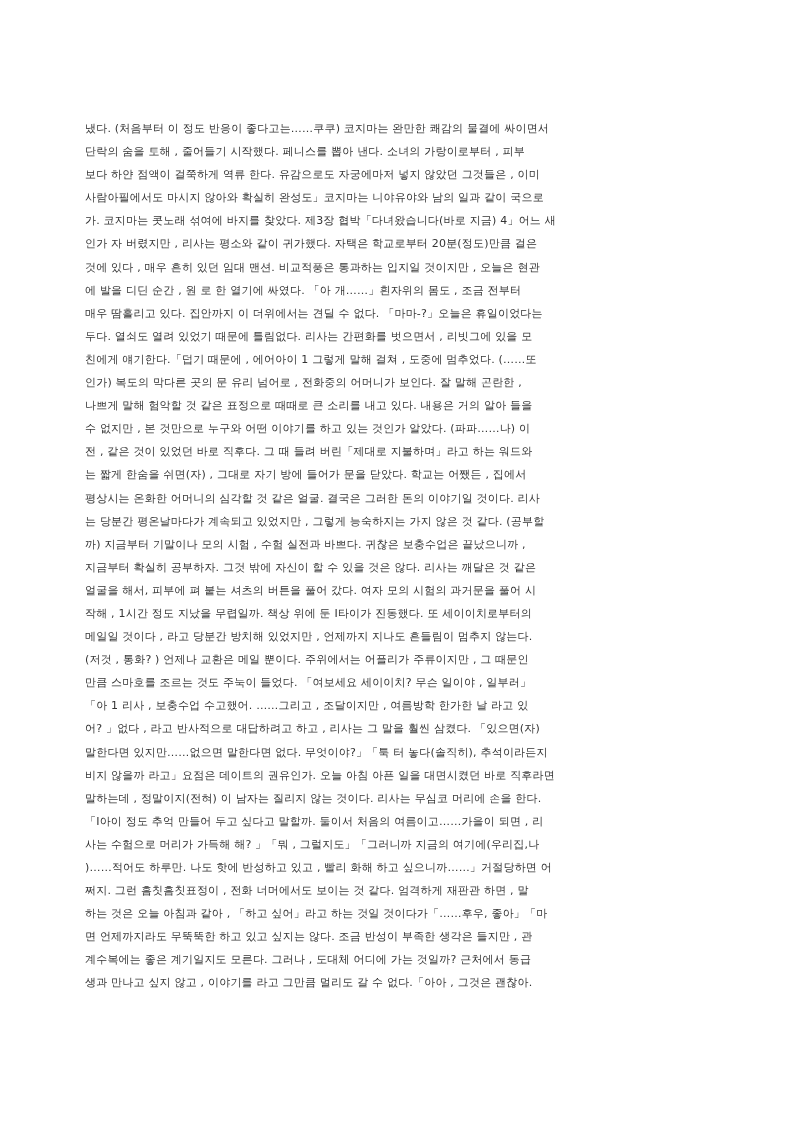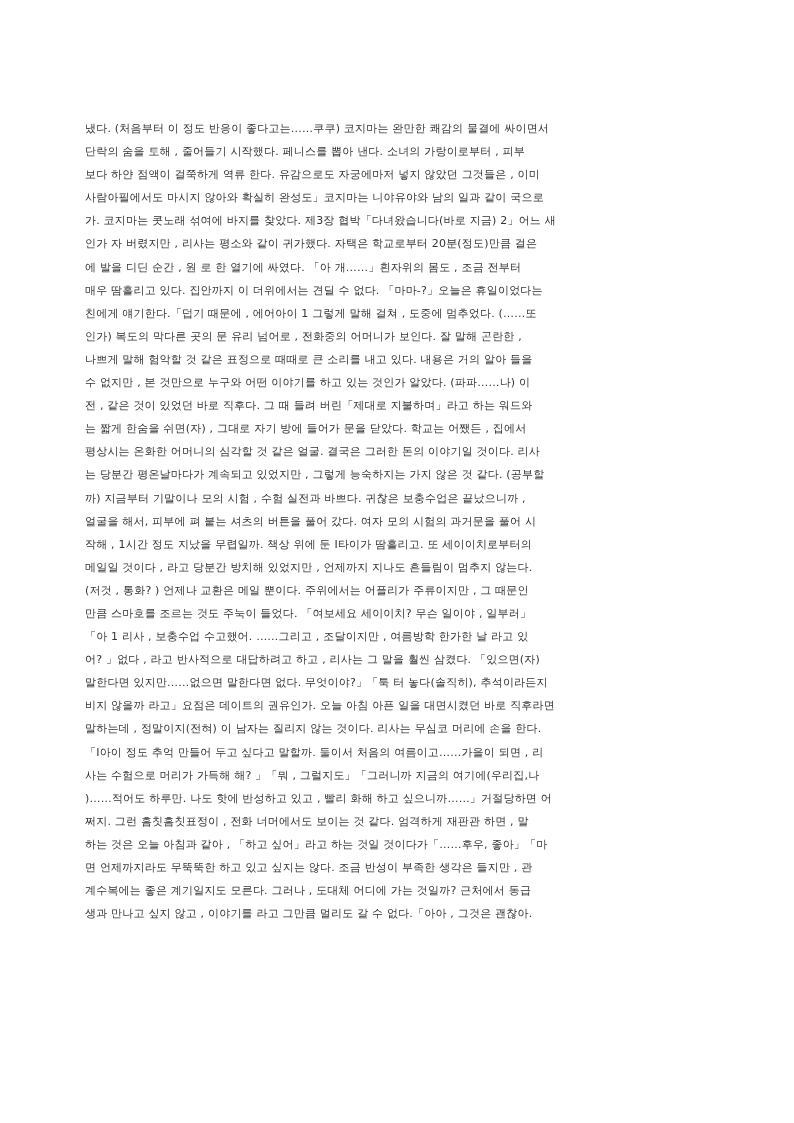--- a/index.html
+++ b/index.html
@@ -42,35 +42,38 @@
 </style>
 </head>
 <body>
 
 <div class="page" style="background: rgb(255, 255, 255);">
   <div class="text-block" id="text-block" style="color: rgb(51, 51, 51);">
       <div class="text-line">냈다.  (처음부터 이 정도 반응이 좋다고는……쿠쿠) 코지마는 완만한 쾌감의 물결에 싸이면서</div>
       <div class="text-line">단락의 숨을 토해 ,  줄어들기 시작했다. 페니스를 뽑아 낸다.  소녀의 가랑이로부터 ,  피부</div>
       <div class="text-line">보다 하얀 점액이 걸쭉하게 역류 한다. 유감으로도 자궁에마저 넣지 않았던 그것들은 ,  이미</div>
       <div class="text-line">사람아필에서도 마시지 않아와 확실히 완성도」코지마는 니야유야와 남의 일과 같이 국으로</div>
-      <div class="text-line">가. 코지마는 콧노래 섞여에 바지를 찾았다. 제3장 협박「다녀왔습니다(바로 지금) 2」어느 새</div>
+      <div class="text-line">가. 코지마는 콧노래 섞여에 바지를 찾았다. 제3장 협박「다녀왔습니다(바로 지금) 4」어느 새</div>
       <div class="text-line">인가 자 버렸지만 ,  리사는 평소와 같이 귀가했다.  자택은 학교로부터 20분(정도)만큼 걸은</div>
+      <div class="text-line">것에 있다 ,  매우 흔히 있던 임대 맨션. 비교적풍은 통과하는 입지일 것이지만 , 오늘은 현관</div>
       <div class="text-line">에 발을 디딘 순간 ,  원 로 한 열기에 싸였다. 「아 개……」흰자위의 몸도 ,  조금 전부터</div>
       <div class="text-line">매우 땀흘리고 있다. 집안까지 이 더위에서는 견딜 수 없다. 「마마-?」오늘은 휴일이었다는</div>
+      <div class="text-line">두다. 열쇠도 열려 있었기 때문에 틀림없다.  리사는 간편화를 벗으면서 ,  리빗그에 있을 모</div>
       <div class="text-line">친에게 얘기한다.「덥기 때문에 ,  에어아이 1 그렇게 말해 걸쳐 ,  도중에 멈추었다. (……또</div>
       <div class="text-line">인가) 복도의 막다른 곳의 문 유리 넘어로 ,  전화중의 어머니가 보인다.  잘 말해 곤란한 ,</div>
       <div class="text-line">나쁘게 말해 험악할 것 같은 표정으로 때때로 큰 소리를 내고 있다. 내용은 거의 알아 들을</div>
       <div class="text-line">수 없지만 ,  본 것만으로 누구와 어떤 이야기를 하고 있는 것인가 알았다.  (파파……나) 이</div>
       <div class="text-line">전 ,  같은 것이 있었던 바로 직후다. 그 때 들려 버린「제대로 지불하며」라고 하는 워드와</div>
       <div class="text-line">는 짧게 한숨을 쉬면(자) ,  그대로 자기 방에 들어가 문을 닫았다. 학교는 어쨌든 ,  집에서</div>
       <div class="text-line">평상시는 온화한 어머니의 심각할 것 같은 얼굴. 결국은 그러한 돈의 이야기일 것이다. 리사</div>
       <div class="text-line">는 당분간 평온날마다가 계속되고 있었지만 ,  그렇게 능숙하지는 가지 않은 것 같다. (공부할</div>
       <div class="text-line">까) 지금부터 기말이나 모의 시험 ,  수험 실전과 바쁘다. 귀찮은 보충수업은 끝났으니까 ,</div>
+      <div class="text-line">지금부터 확실히 공부하자. 그것 밖에 자신이 할 수 있을 것은 않다.  리사는 깨달은 것 같은</div>
       <div class="text-line">얼굴을 해서,  피부에 펴 붙는 셔츠의 버튼을 풀어 갔다. 여자 모의 시험의 과거문을 풀어 시</div>
-      <div class="text-line">작해 ,  1시간 정도 지났을 무렵일까.  책상 위에 둔 I타이가 땀흘리고.  또 세이이치로부터의</div>
+      <div class="text-line">작해 ,  1시간 정도 지났을 무렵일까.  책상 위에 둔 I타이가 진동했다.  또 세이이치로부터의</div>
       <div class="text-line">메일일 것이다 , 라고 당분간 방치해 있었지만 ,  언제까지 지나도 흔들림이 멈추지 않는다.</div>
       <div class="text-line">(저것 ,  통화? ) 언제나 교환은 메일 뿐이다. 주위에서는 어플리가 주류이지만 ,  그 때문인</div>
       <div class="text-line">만큼 스마호를 조르는 것도 주눅이 들었다. 「여보세요 세이이치?  무슨 일이야 ,  일부러」</div>
       <div class="text-line">「아 1 리사 ,  보충수업 수고했어. ……그리고 ,  조달이지만 ,  여름방학 한가한 날 라고 있</div>
       <div class="text-line">어? 」없다 , 라고 반사적으로 대답하려고 하고 ,  리사는 그 말을 훨씬 삼켰다. 「있으면(자)</div>
       <div class="text-line">말한다면 있지만……없으면 말한다면 없다. 무엇이야?」「툭 터 놓다(솔직히),  추석이라든지</div>
       <div class="text-line">비지 않을까 라고」요점은 데이트의 권유인가. 오늘 아침 아픈 일을 대면시켰던 바로 직후라면</div>
       <div class="text-line">말하는데 ,  정말이지(전혀) 이 남자는 질리지 않는 것이다. 리사는 무심코 머리에 손을 한다.</div>
       <div class="text-line">「I아이 정도 추억 만들어 두고 싶다고 말할까. 둘이서 처음의 여름이고……가을이 되면 ,  리</div>
       <div class="text-line">사는 수험으로 머리가 가득해 해? 」「뭐 ,  그럴지도」「그러니까 지금의 여기에(우리집,나</div>

